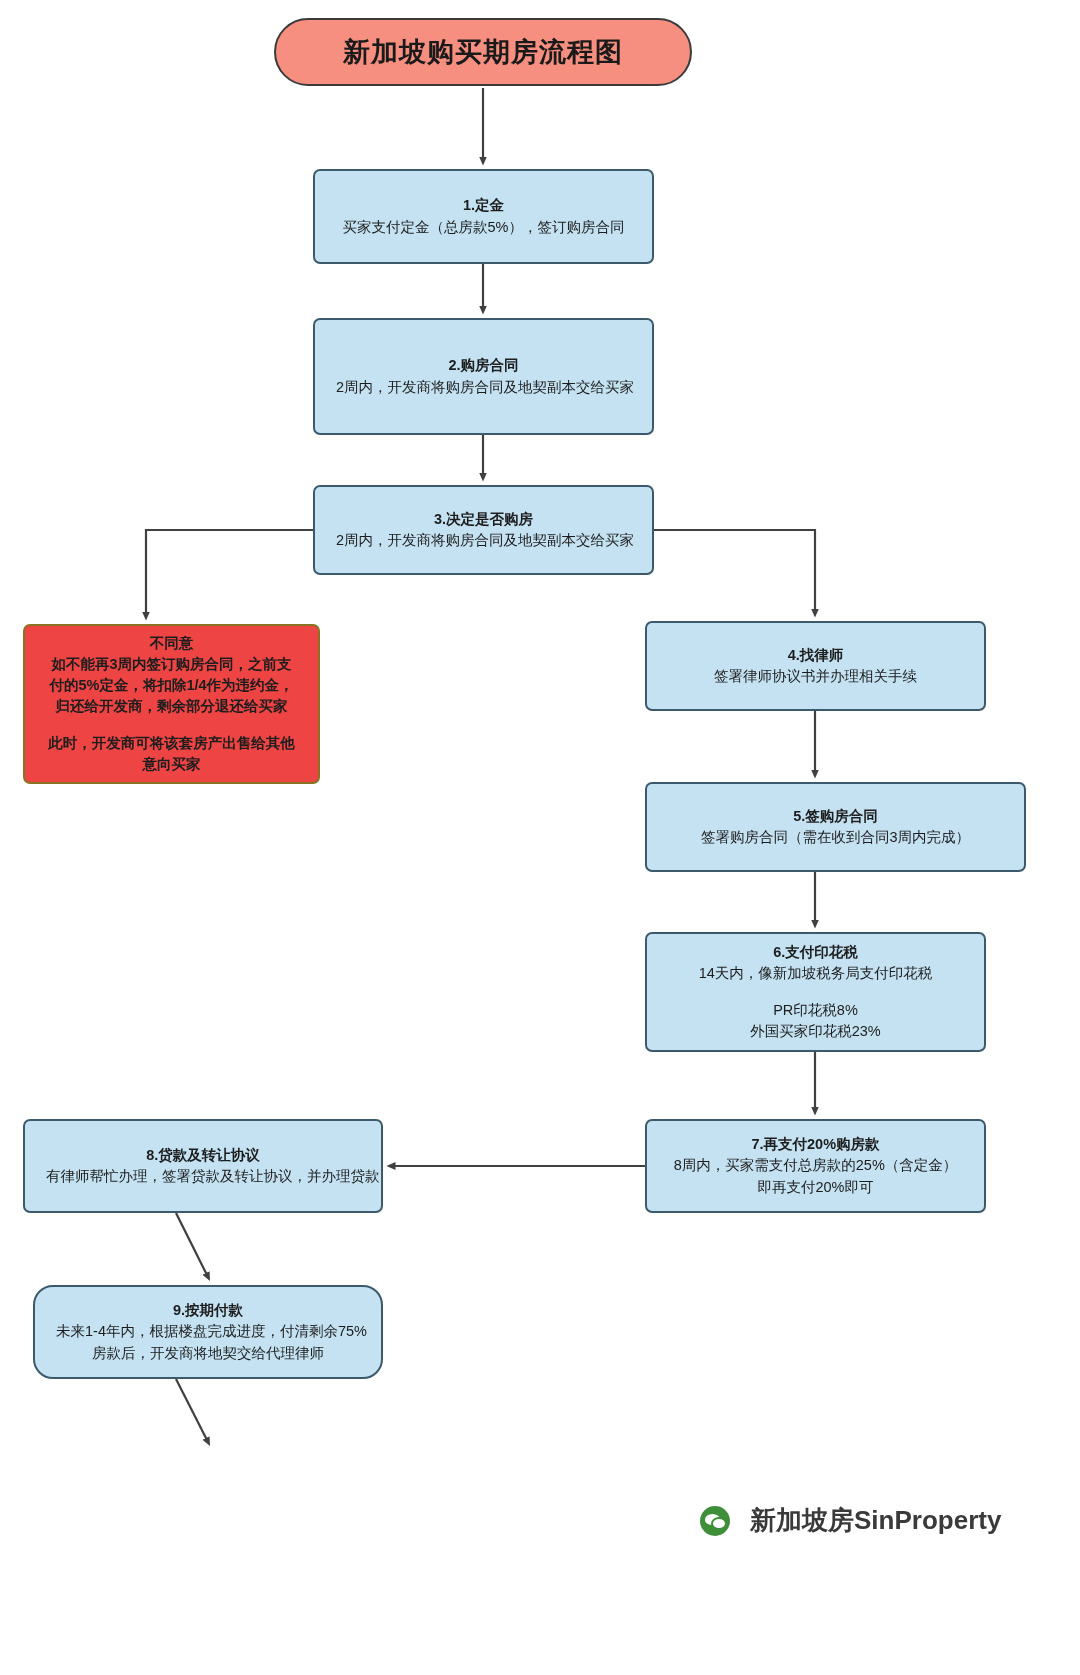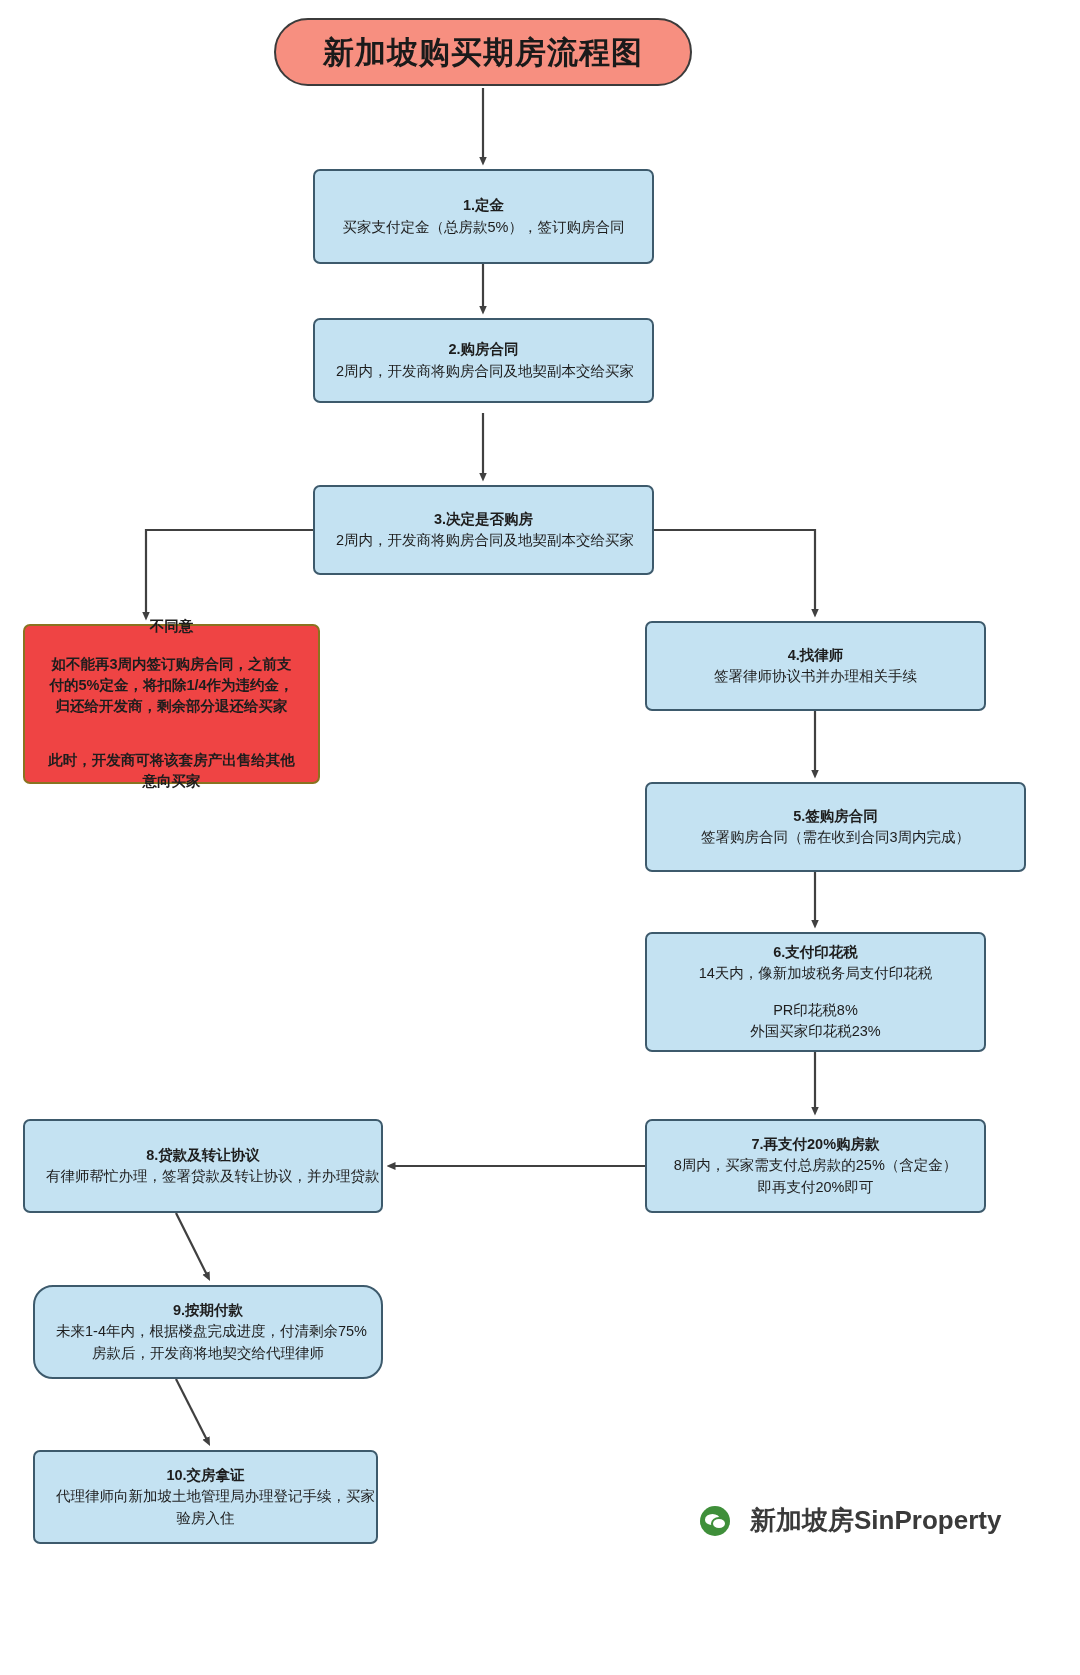--- a/index.html
+++ b/index.html
@@ -48,21 +48,20 @@
   }
 
   .node .line {
     display: block;
     line-height: 1.45;
     white-space: nowrap;
   }
 
   .node .line.wrap {
     white-space: normal;
-    margin-top: 17px;
   }
 
   .node .line.spacer {
     height: 16px;
   }
 
   
   .title-oval {
     position: absolute;
     left: 274px;
@@ -71,21 +70,21 @@
     height: 68px;
     background: #f78f80;
     border: 2px solid #3b3b3b;
     border-radius: 34px / 34px;
     display: flex;
     align-items: center;
     justify-content: center;
     box-sizing: border-box;
   }
   .title-oval .title-text {
-    font-size: 31px;
+    font-size: 27px;
     font-weight: 700;
     color: #1a1a1a;
     letter-spacing: 1px;
     line-height: 1;
   }
 
   
   .blue {
     background: #c4e2f2;
     border: 2px solid #3d5a6c;
@@ -102,21 +101,21 @@
   .yellow .line {
     font-weight: 700;
   }
 
   .node .head {
     font-weight: 700;
   }
 
   
   #node-1  { left: 313px;  top: 169px;  width: 341px; height: 95px; }
-  #node-2  { left: 313px;  top: 318px;  width: 341px; height: 85px; }
+  #node-2  { left: 313px;  top: 318px;  width: 341px; height: 117px; }
   #node-3  { left: 313px;  top: 485px;  width: 341px; height: 90px; }
   #node-alt{ left: 23px;   top: 624px;  width: 297px; height: 160px; }
   #node-4  { left: 645px;  top: 621px;  width: 341px; height: 90px; }
   #node-5  { left: 645px;  top: 782px;  width: 381px; height: 90px; }
   #node-6  { left: 645px;  top: 932px;  width: 341px; height: 120px; text-align: center; }
   #node-7  { left: 645px;  top: 1119px; width: 341px; height: 94px; }
   #node-8  { left: 23px;   top: 1119px; width: 360px; height: 94px; }
   #node-9  { left: 33px;   top: 1285px; width: 350px; height: 94px; border-radius: 20px; }
   #node-10 { left: 33px;   top: 1450px; width: 345px; height: 94px; }
 
@@ -270,26 +269,19 @@
   </div>
 
   <div class="node blue" id="node-9">
     <div class="inner">
       <span class="line head">9.按期付款</span>
       <span class="line">未来1-4年内，根据楼盘完成进度，付清剩余75%</span>
       <span class="line">房款后，开发商将地契交给代理律师</span>
     </div>
   </div>
 
-  <div class="node blue" id="node-10">
-    <div class="inner">
-      <span class="line head">10.交房拿证</span>
-      <span class="line">代理律师向新加坡土地管理局办理登记手续，买家</span>
-      <span class="line">验房入住</span>
-    </div>
-  </div>
 
   <div class="watermark">
     <span class="wechat-badge"></span>
     <span class="watermark-text">新加坡房SinProperty</span>
   </div>
 
 </div>
 
 </body></html>

